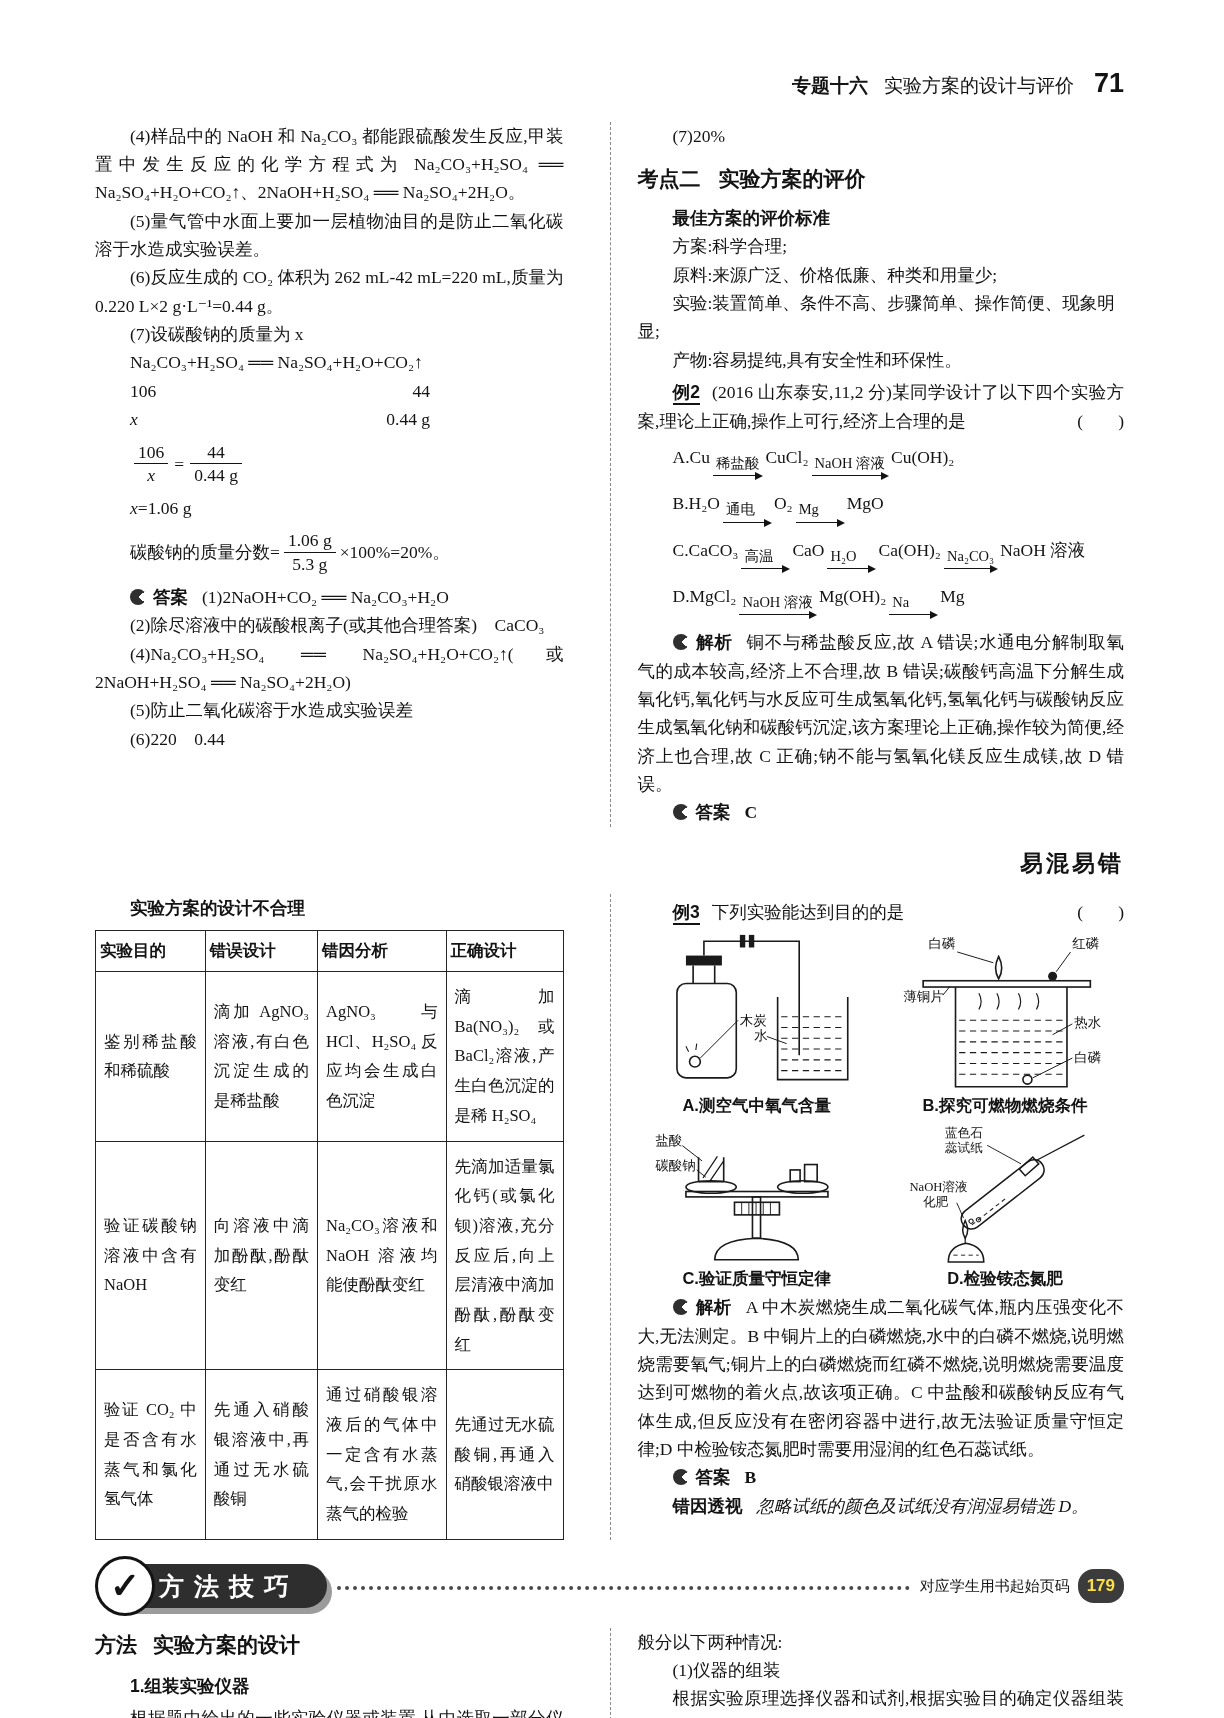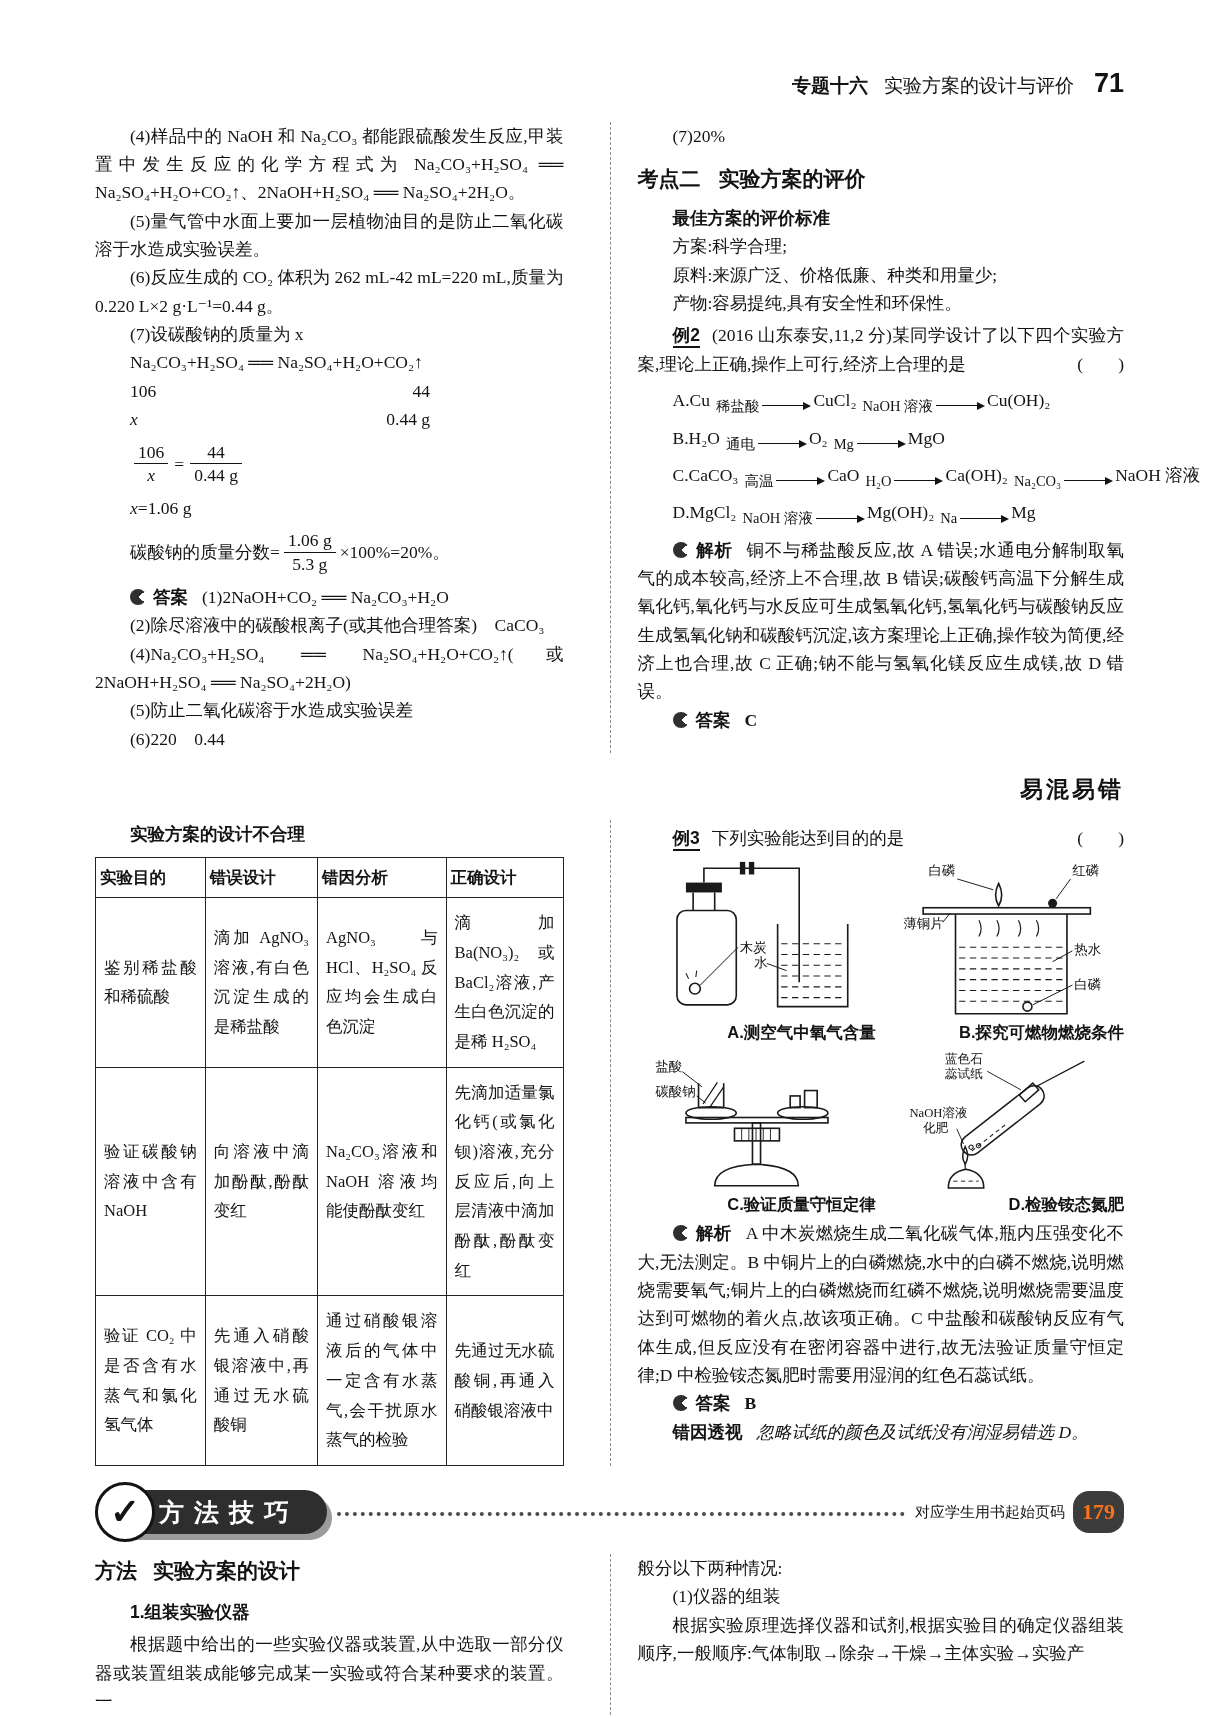--- a/index.html
+++ b/index.html
@@ -35,52 +35,52 @@
   .kaodian{font-family:"Liberation Sans",sans-serif;font-size:21px;font-weight:bold;margin:12px 0 8px}
   .kd-num{margin-right:18px}
   .subhead{font-family:"Liberation Sans",sans-serif;font-weight:bold;margin:0;text-indent:2em}
   .crit{margin:0;text-indent:2em}
 
   .ex-stem{margin-top:4px}
   .ex-label{font-family:"Liberation Sans",sans-serif;font-weight:bold;border-bottom:2.2px solid #131313;
             margin-right:12px;padding-bottom:1px}
   .bracket{float:right}
   .opt{margin:8px 0 8px 2em;white-space:nowrap;text-indent:0}
-  .arr{display:inline-flex;flex-direction:row;align-items:center;margin:0 3px;vertical-align:-5px}
+  .arr{display:inline-flex;flex-direction:column;margin:0 3px;vertical-align:-5px}
   .arr-l{font-size:14.5px;line-height:1.2;white-space:nowrap;padding:0 3px}
   .arr-s{display:block;height:9px;width:100%;min-width:48px;position:relative}
   .arr-s::before{content:"";position:absolute;left:0;right:3px;top:3px;border-top:1.5px solid #131313}
   .arr-s::after{content:"";position:absolute;right:-1px;top:0;width:0;height:0;
                 border-left:8px solid #131313;border-top:4px solid transparent;border-bottom:4px solid transparent}
 
   .mix-title{text-align:right;font-family:"Liberation Sans",sans-serif;font-weight:bold;
              font-size:23px;margin:18px 0 12px;letter-spacing:3px}
   .mtable{width:100%;border-collapse:collapse;margin-top:8px;font-size:16.5px;line-height:1.8}
   .mtable th{font-family:"Liberation Sans",sans-serif;font-weight:bold;border:1.6px solid #242424;
              padding:5px 4px;text-align:left}
   .mtable td{border:1.6px solid #242424;padding:10px 8px;text-align:justify;vertical-align:middle}
 
   .diag-grid{display:grid;grid-template-columns:1fr 1fr;column-gap:10px;row-gap:8px;margin:8px 0 4px}
-  .diag{text-align:right}
+  .diag{text-align:center}
   .diag svg{display:block;margin:0 auto}
   .cap{font-family:"Liberation Sans",sans-serif;font-weight:bold;font-size:16.5px;line-height:1.3;margin-top:1px}
   .dlabel{font-size:15px;fill:#131313}
   .tiptext{font-style:italic}
 
   .banner-row{display:flex;align-items:center;margin:24px 0 20px 0}
   .banner{position:relative;background:#2e2e2e;color:#fff;border-radius:30px;margin-left:14px;
           padding:7px 28px 7px 50px;font-family:"Liberation Sans",sans-serif;font-weight:bold;
           font-size:25px;letter-spacing:10px;box-shadow:5px 6px 0 #9b9b9b;line-height:1.2}
   .check-circle{position:absolute;left:-14px;top:50%;transform:translateY(-50%);width:54px;height:54px;
                 background:#fff;border:3px solid #131313;border-radius:50%;display:flex;align-items:center;
                 justify-content:center;font-size:36px;font-weight:bold;color:#131313;letter-spacing:0}
   .leader{flex:1;border-bottom:4px dotted #4a4a4a;height:1px;margin:0 10px;transform:translateY(2px)}
   .footer-note{font-size:15px;white-space:nowrap}
-  .page-badge{background:#3c3c3c;color:#f97316;border-radius:16px;padding:3px 9px;font-size:22px;
-              font-weight:bold;margin-left:8px;font-family:Liberation Serif, serif}
+  .page-badge{background:#3c3c3c;color:#fde047;border-radius:16px;padding:3px 9px;font-size:17px;
+              font-weight:bold;margin-left:8px;font-family:Liberation Sans, sans-serif}
 
   .method-head{font-family:"Liberation Sans",sans-serif;font-size:21px;font-weight:bold;margin:0 0 10px}
   .mh-label{margin-right:16px}
   .sub1{margin-bottom:4px}
 </style>
 </head>
 <body>
 
 <div class="page">
 
@@ -129,20 +129,21 @@
       <p class="p">(5)防止二氧化碳溶于水造成实验误差</p>
       <p class="p">(6)220　0.44</p>
     </div>
 
     <div class="col-r">
       <p class="p">(7)20%</p>
       <h3 class="kaodian"><span class="kd-num">考点二</span><span>实验方案的评价</span></h3>
       <p class="subhead">最佳方案的评价标准</p>
       <p class="crit">方案:科学合理;</p>
       <p class="crit">原料:来源广泛、价格低廉、种类和用量少;</p>
+      <p class="crit">实验:装置简单、条件不高、步骤简单、操作简便、现象明显;</p>
       <p class="crit">产物:容易提纯,具有安全性和环保性。</p>
       <p class="p ex-stem"><span class="ex-label">例2</span><span>(2016 山东泰安,11,2 分)某同学设计了以下四个实验方案,理论上正确,操作上可行,经济上合理的是</span><span class="bracket">(　　)</span></p>
 
       <div class="opt">
         <span>A.Cu</span><span class="arr">
             <span class="arr-l">稀盐酸</span>
             <span class="arr-s"></span>
           </span><span>CuCl₂</span><span class="arr">
             <span class="arr-l">NaOH 溶液</span>
             <span class="arr-s"></span>

